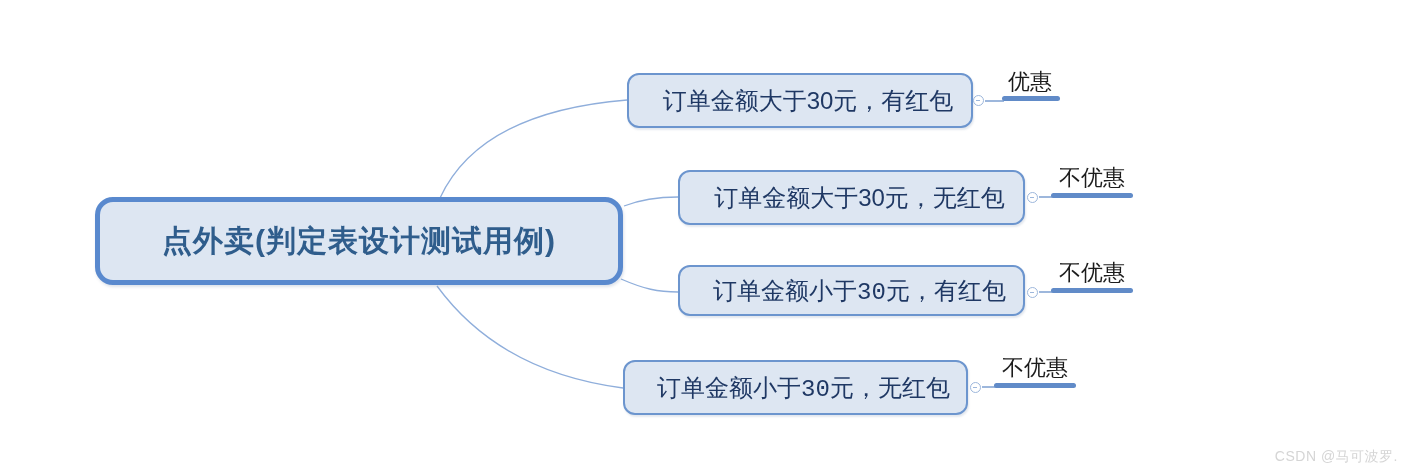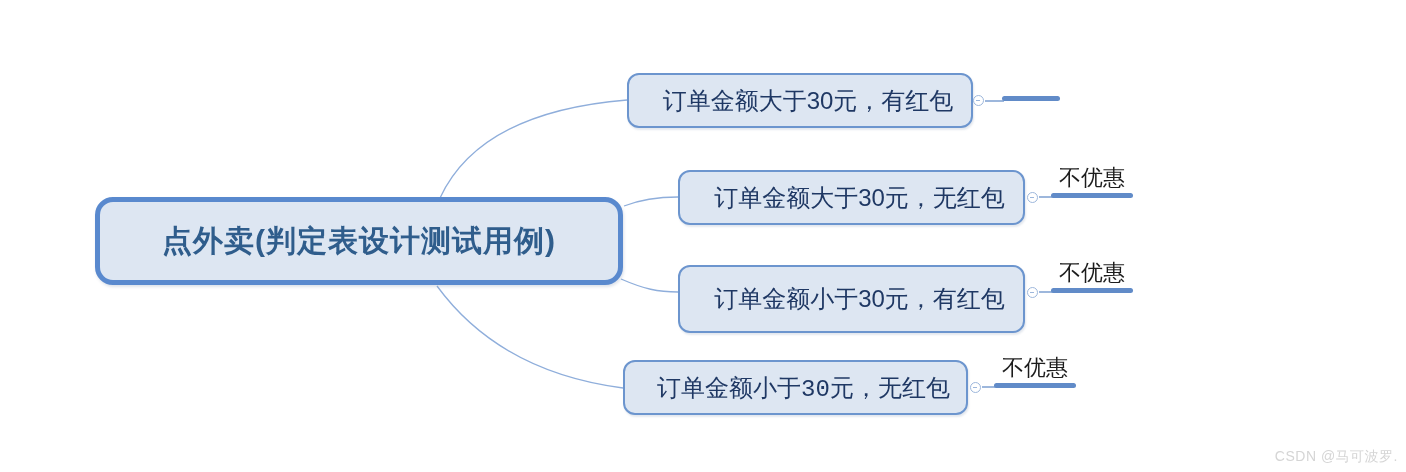--- a/index.html
+++ b/index.html
@@ -47,21 +47,21 @@
   .child-topic{
     border:2.5px solid var(--child-border);
     border-radius:12px;
     font-size:24px;
     color:var(--child-text);
     box-shadow:1px 2px 2px rgba(120,140,170,0.2);
     padding-left:16px;
   }
   .child-1{left:627px;top:73px;width:346px;height:55px;}
   .child-2{left:678px;top:170px;width:347px;height:55px;justify-content:center;}
-  .child-3{left:678px;top:265px;width:347px;height:68px;}
+  .child-3{left:678px;top:265px;width:347px;height:51px;font-family:Liberation Mono, monospace;}
   .child-4{left:623px;top:360px;width:345px;height:55px;font-family:Liberation Mono, monospace;}
 
   .toggle{
     position:absolute;
     width:11px;height:11px;
     border:1.5px solid var(--connector);
     border-radius:50%;
     background:#fff;
   }
   .toggle::after{
@@ -145,19 +145,20 @@
   <div class="thin-line thin-1"></div>
   <div class="thin-line thin-2"></div>
   <div class="thin-line thin-3"></div>
   <div class="thin-line thin-4"></div>
 
   <div class="leaf-line line-1"></div>
   <div class="leaf-line line-2"></div>
   <div class="leaf-line line-3"></div>
   <div class="leaf-line line-4"></div>
 
+  <div class="leaf-label label-1">优惠</div>
   <div class="leaf-label label-2">不优惠</div>
   <div class="leaf-label label-3">不优惠</div>
   <div class="leaf-label label-4">不优惠</div>
 
   <div class="watermark">CSDN @马可波罗.</div>
 
 </div>
 
 </body></html>

